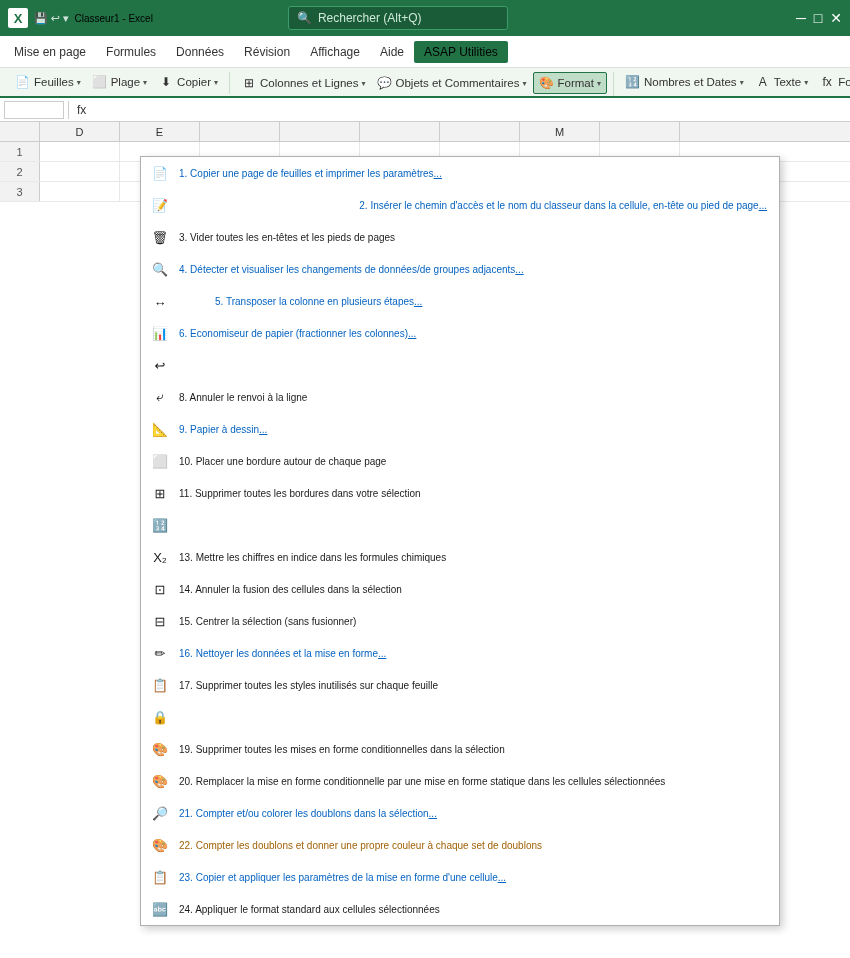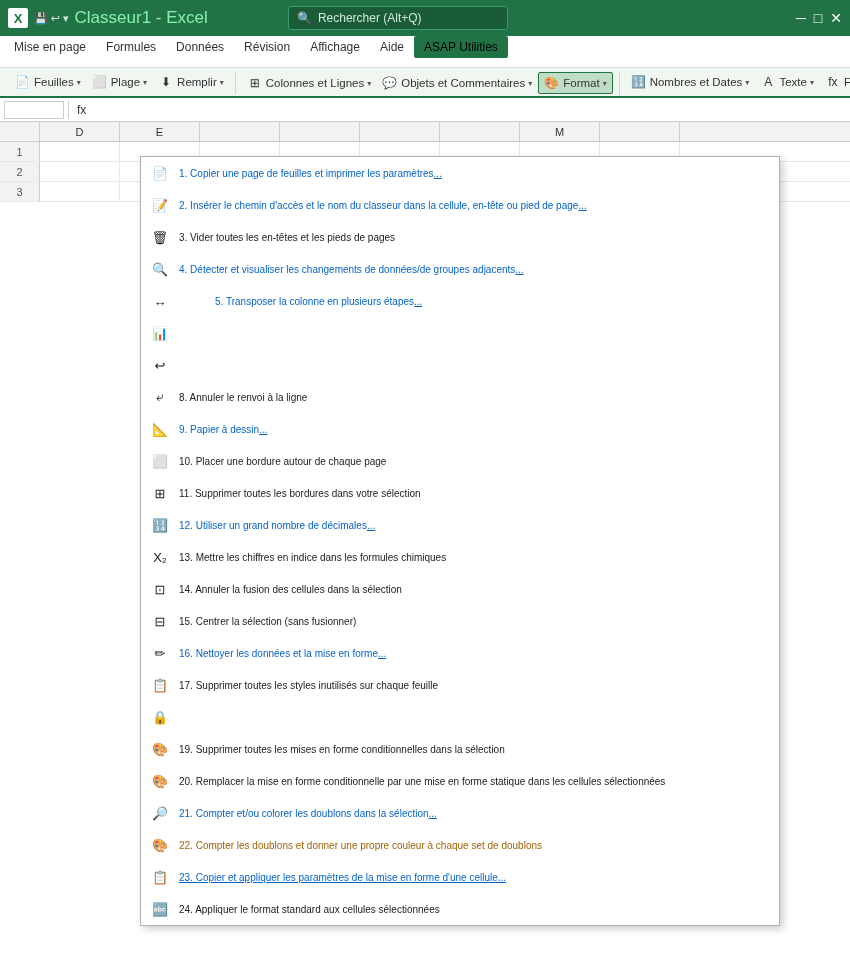--- a/index.html
+++ b/index.html
@@ -34,43 +34,43 @@
       background: #fff;
       border-radius: 2px;
       display: flex;
       align-items: center;
       justify-content: center;
       font-weight: bold;
       font-size: 13px;
       color: #217346;
     }
     .title-text {
-      color: #86efac;
-      font-size: 17px;
+      color: #000000;
+      font-size: 10px;
     }
     .search-bar {
       background: #1a5c38;
       border: 1px solid #3a9d6a;
       border-radius: 3px;
       height: 24px;
       display: flex;
       align-items: center;
       padding: 0 8px;
       gap: 6px;
       width: 220px;
       color: #cde8d8;
       font-size: 12px;
     }
 
     
     .menu-bar {
       background: #fff;
       height: 32px;
       display: flex;
-      align-items: flex-start;
+      align-items: center;
       padding: 0 4px;
       border-bottom: 1px solid #e0e0e0;
     }
     .menu-item {
       padding: 4px 10px;
       cursor: pointer;
       font-size: 12px;
       color: #333;
       border-radius: 2px;
     }
@@ -281,21 +281,21 @@
         <span>Feuilles</span>
         <span class="chevron">▾</span>
       </div>
       <div class="ribbon-btn">
         <span class="ribbon-icon">⬜</span>
         <span>Plage</span>
         <span class="chevron">▾</span>
       </div>
       <div class="ribbon-btn">
         <span class="ribbon-icon">⬇</span>
-        <span>Remplir</span>
+        <span>Copier</span>
         <span class="chevron">▾</span>
       </div>
     </div>
   </div>
 
   <div class="ribbon-group">
     <div class="ribbon-buttons">
       <div class="ribbon-btn">
         <span class="ribbon-icon">⊞</span>
         <span>Colonnes et Lignes</span>
@@ -390,36 +390,37 @@
   </div>
 </div>
 
 <div class="dropdown-overlay" id="formatDropdown">
 <div class="dropdown-item">
       <span class="item-icon">📄</span>
       <span class="item-text" style="color: rgb(5, 99, 193);">1. Copier une page de feuilles et imprimer les paramètres<span class="link">...</span></span>
     </div>
     <div class="dropdown-item">
       <span class="item-icon">📝</span>
-      <span class="item-text" style="color: rgb(5, 99, 193);">2. Insérer le chemin d'accès et le nom du classeur dans la cellule, en-tête ou pied de page<span class="link">...</span></span>
+      <span class="item-text" style="color: rgb(5, 99, 193); text-align: right;">2. Insérer le chemin d'accès et le nom du classeur dans la cellule, en-tête ou pied de page<span class="link">...</span></span>
     </div>
     <div class="dropdown-item">
       <span class="item-icon">🗑</span>
       <span class="item-text">3. Vider toutes les en-têtes et les pieds de pages</span>
     </div>
     <div class="dropdown-item">
       <span class="item-icon">🔍</span>
       <span class="item-text" style="color: rgb(5, 99, 193);">4. Détecter et visualiser les changements de données/de groupes adjacents<span class="link">...</span></span>
     </div>
     <div class="dropdown-item">
       <span class="item-icon">↔</span>
       <span class="item-text" style="color: rgb(5, 99, 193); margin-left: 36px;">5. Transposer la colonne en plusieurs étapes<span class="link">...</span></span>
     </div>
     <div class="dropdown-item">
       <span class="item-icon">📊</span>
+      <span class="item-text" style="color: rgb(5, 99, 193);">6. Economiseur de papier (fractionner les colonnes)<span class="link">...</span></span>
     </div>
     <div class="dropdown-item">
       <span class="item-icon">↩</span>
     </div>
     <div class="dropdown-item">
       <span class="item-icon">⤶</span>
       <span class="item-text">8. Annuler le renvoi à la ligne</span>
     </div>
     <div class="dropdown-item">
       <span class="item-icon">📐</span>
@@ -428,21 +429,20 @@
     <div class="dropdown-item">
       <span class="item-icon">⬜</span>
       <span class="item-text">10. Placer une bordure autour de chaque page</span>
     </div>
     <div class="dropdown-item">
       <span class="item-icon">⊞</span>
       <span class="item-text">11. Supprimer toutes les bordures dans votre sélection</span>
     </div>
     <div class="dropdown-item">
       <span class="item-icon">🔢</span>
-      <span class="item-text" style="color: rgb(5, 99, 193);">12. Utiliser un grand nombre de décimales<span class="link">...</span></span>
     </div>
     <div class="dropdown-item">
       <span class="item-icon">X₂</span>
       <span class="item-text">13. Mettre les chiffres en indice dans les formules chimiques</span>
     </div>
     <div class="dropdown-item">
       <span class="item-icon">⊡</span>
       <span class="item-text">14. Annuler la fusion des cellules dans la sélection</span>
     </div>
     <div class="dropdown-item">
@@ -471,19 +471,19 @@
     <div class="dropdown-item">
       <span class="item-icon">🔎</span>
       <span class="item-text" style="color: rgb(5, 99, 193);">21. Compter et/ou colorer les doublons dans la sélection<span class="link">...</span></span>
     </div>
     <div class="dropdown-item">
       <span class="item-icon">🎨</span>
       <span class="item-text" style="color: #a16207;">22. Compter les doublons et donner une propre couleur à chaque set de doublons</span>
     </div>
     <div class="dropdown-item">
       <span class="item-icon">📋</span>
-      <span class="item-text" style="color: rgb(5, 99, 193); text-decoration: underline;">23. Copier et appliquer les paramètres de la mise en forme d'une cellule<span class="link">...</span></span>
+      <span class="item-text" style="color: rgb(5, 99, 193);">23. Copier et appliquer les paramètres de la mise en forme d'une cellule<span class="link">...</span></span>
     </div>
     <div class="dropdown-item">
       <span class="item-icon">🔤</span>
       <span class="item-text">24. Appliquer le format standard aux cellules sélectionnées</span>
     </div>
   </div>
 
 </body></html>

